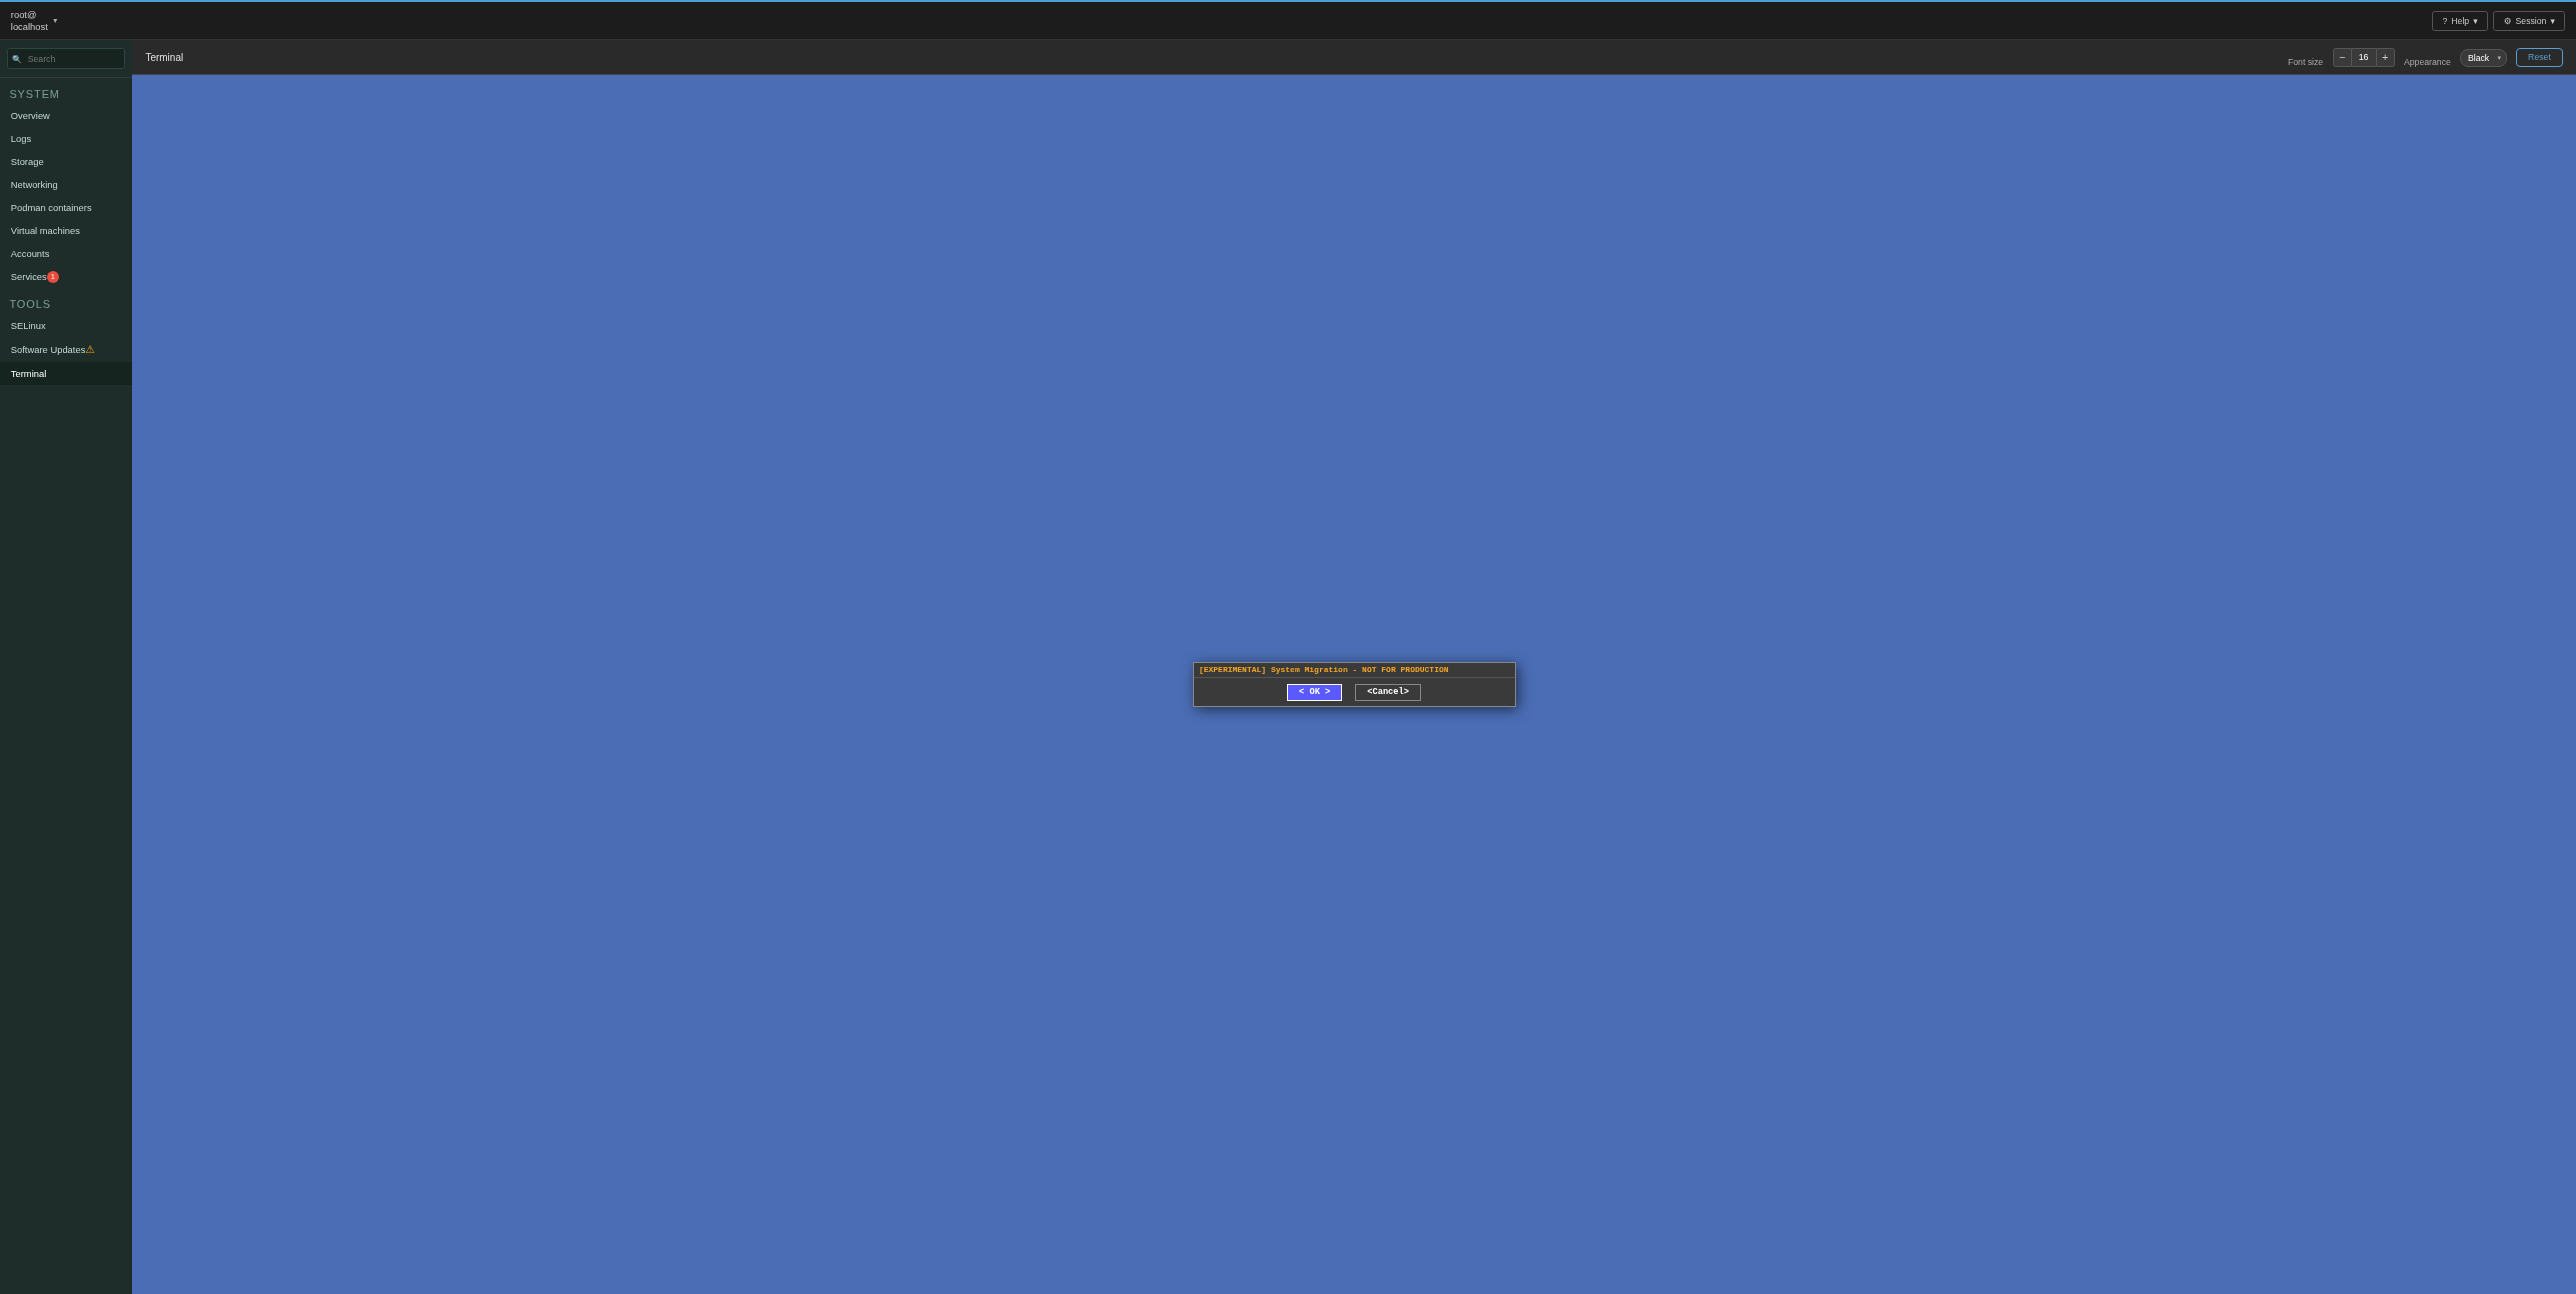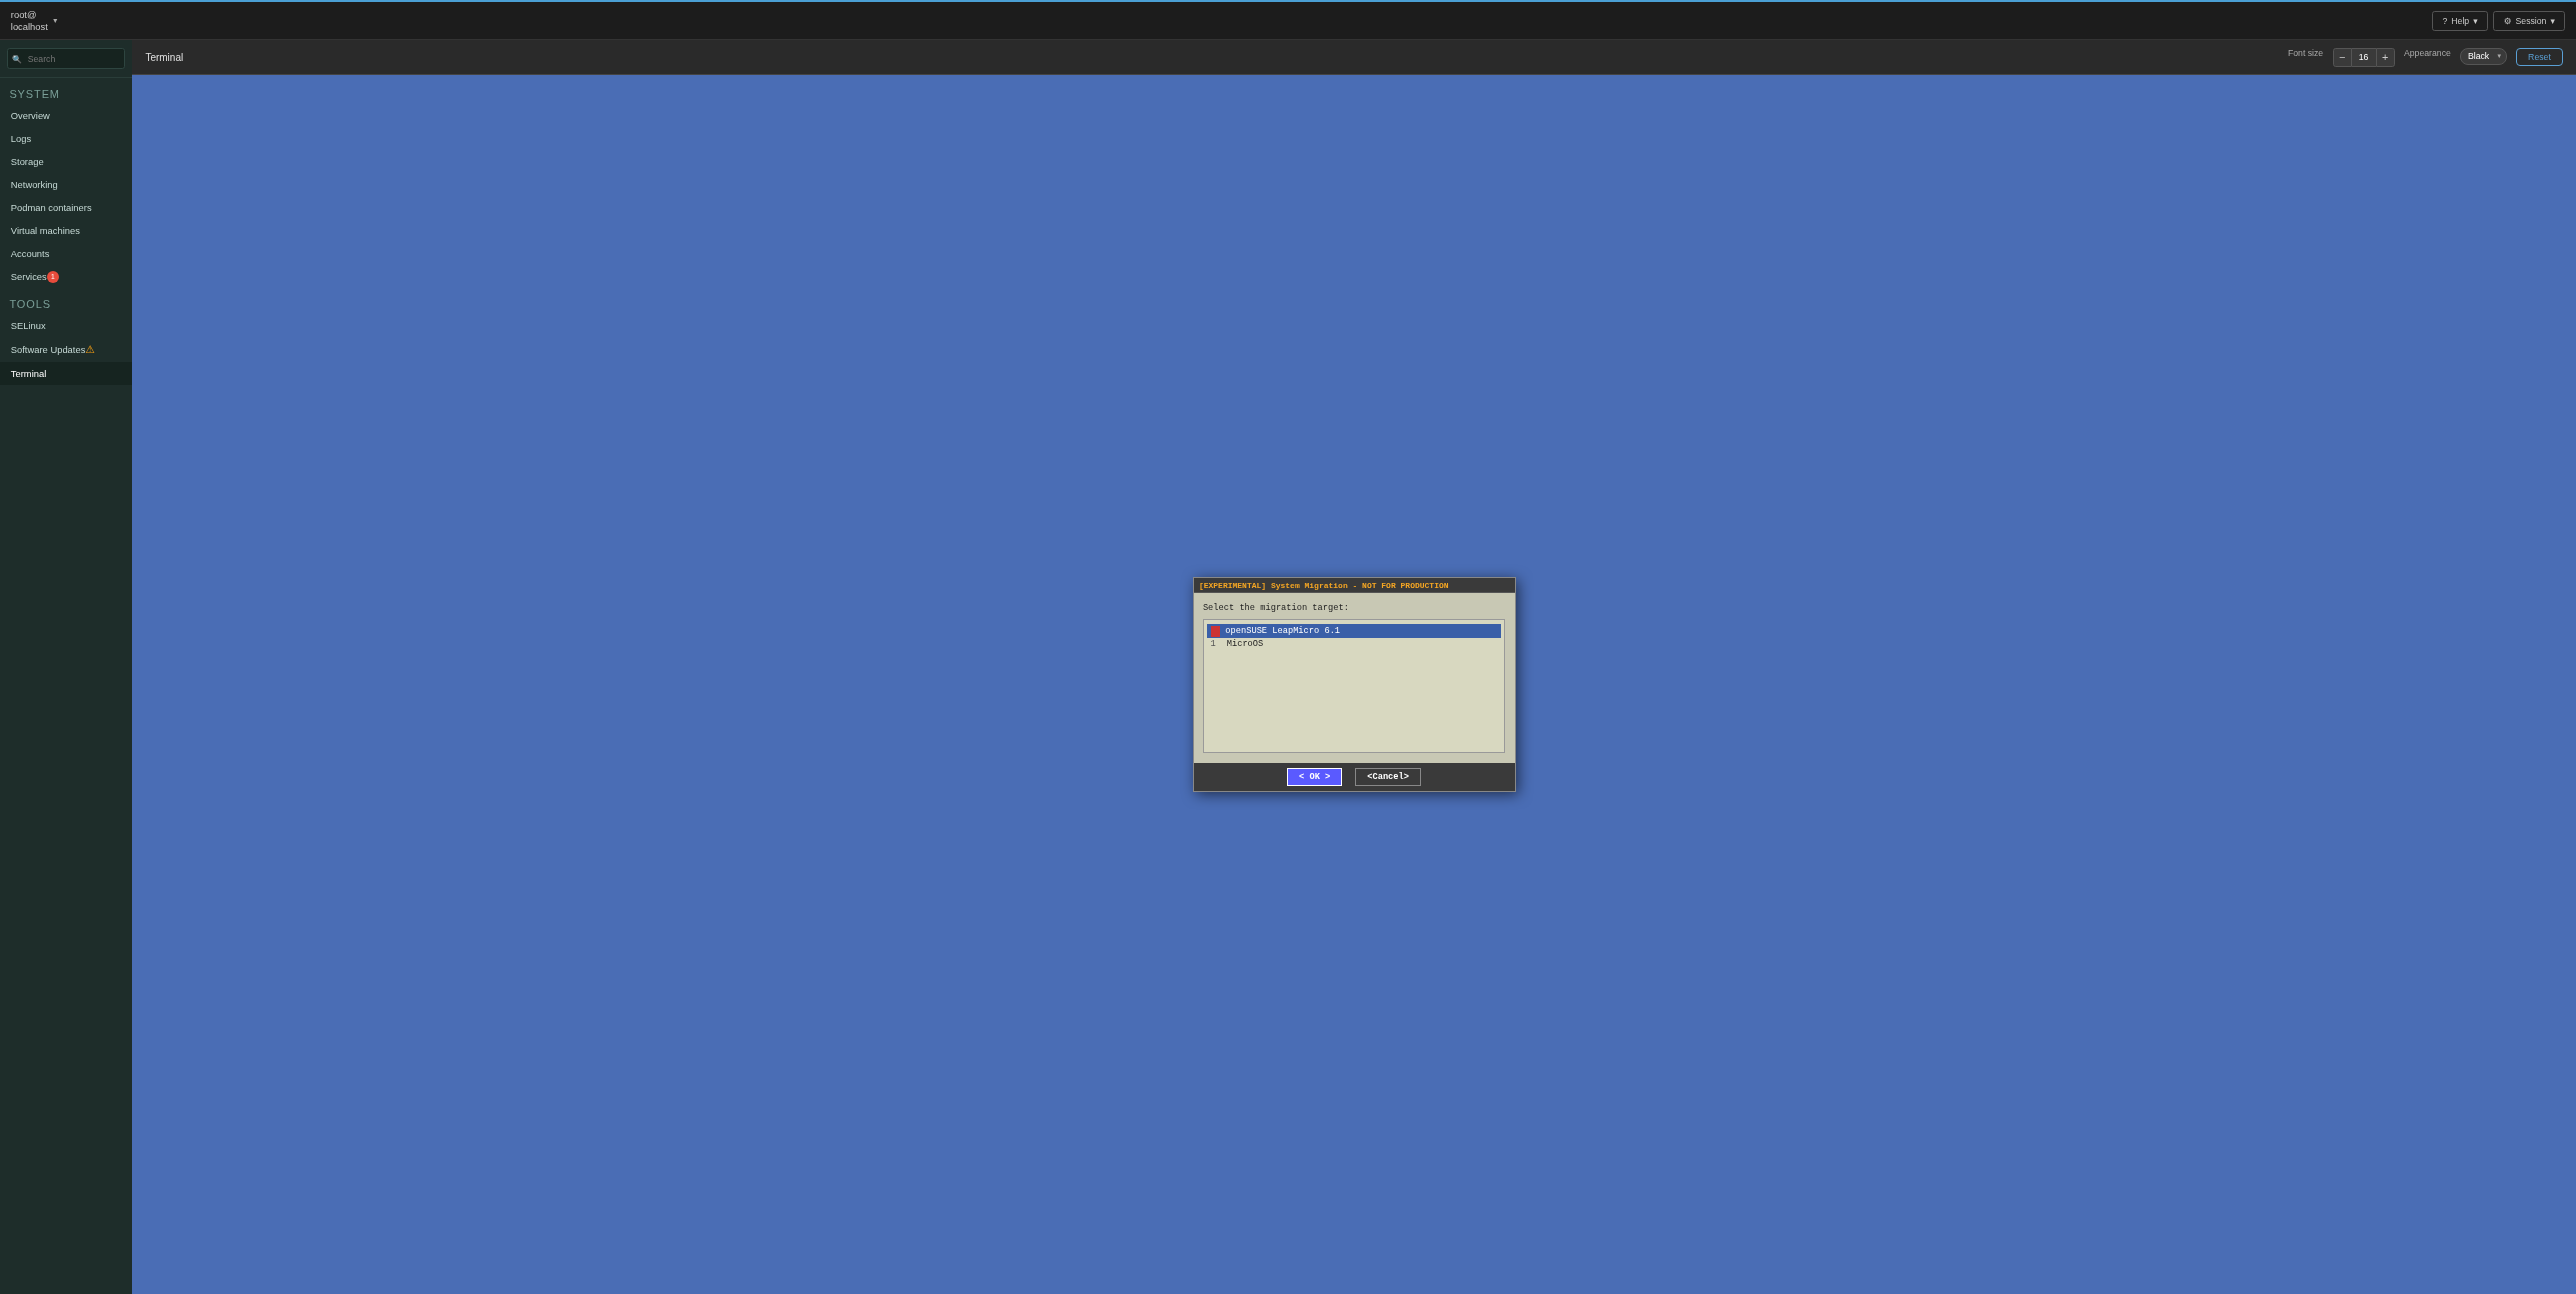--- a/index.html
+++ b/index.html
@@ -155,21 +155,21 @@
       padding: 0 13.4px;
       flex-shrink: 0;
     }
     .terminal-title {
       color: #e0e0e0;
       font-size: 10px;
       font-weight: 500;
     }
     .terminal-controls {
       display: flex;
-      align-items: flex-start;
+      align-items: flex-end;
       gap: 9.4px;
     }
     .font-size-label {
       color: #aaa;
       font-size: 8.7px;
     }
     .font-size-controls {
       display: flex;
       align-items: center;
       gap: 0;
@@ -444,33 +444,20 @@
         <button class="reset-btn">Reset</button>
       </div>
     </div>
 
     <div class="terminal-body">
 
       <div class="dialog-container">
         <div class="dialog-titlebar">
           <span class="dialog-title-text">[EXPERIMENTAL] System Migration - NOT FOR PRODUCTION</span>
         </div>
-        <div class="dialog-inner">
-          <div class="dialog-prompt">Select the migration target:</div>
-          <div class="dialog-list-area">
-            <div class="dialog-list-item selected">
-              <span class="item-cursor">&nbsp;</span>
-              <span>openSUSE LeapMicro 6.1</span>
-            </div>
-            <div class="dialog-list-item">
-              <span class="item-number">1</span>
-              <span>MicroOS</span>
-            </div>
-          </div>
-        </div>
         <div class="dialog-footer">
           <button class="dialog-btn focused">
             <span>&lt; OK &gt;</span>
           </button>
           <button class="dialog-btn">
             <span>&lt;Cancel&gt;</span>
           </button>
         </div>
       </div>
 

